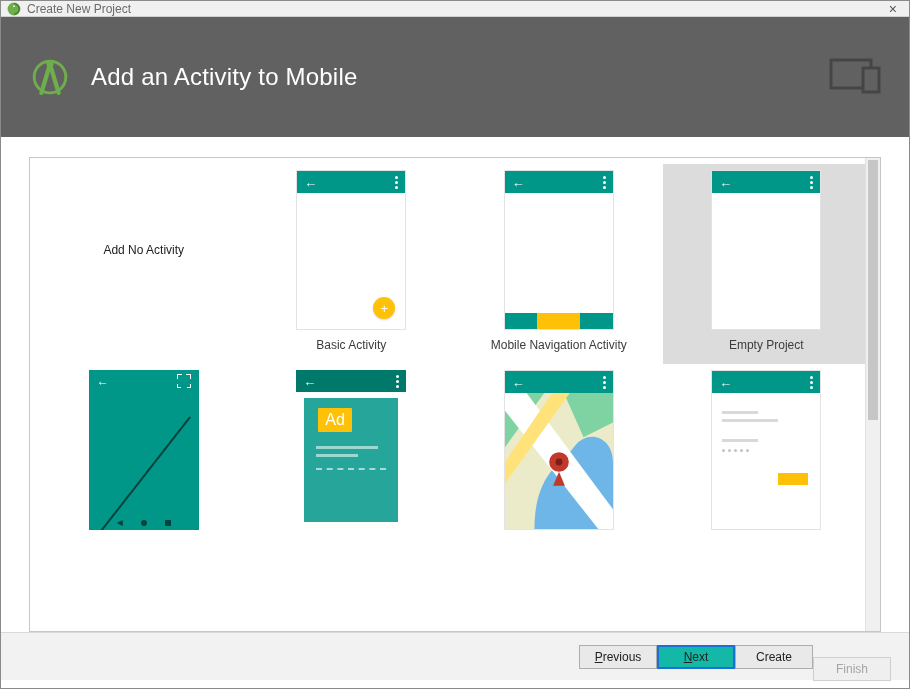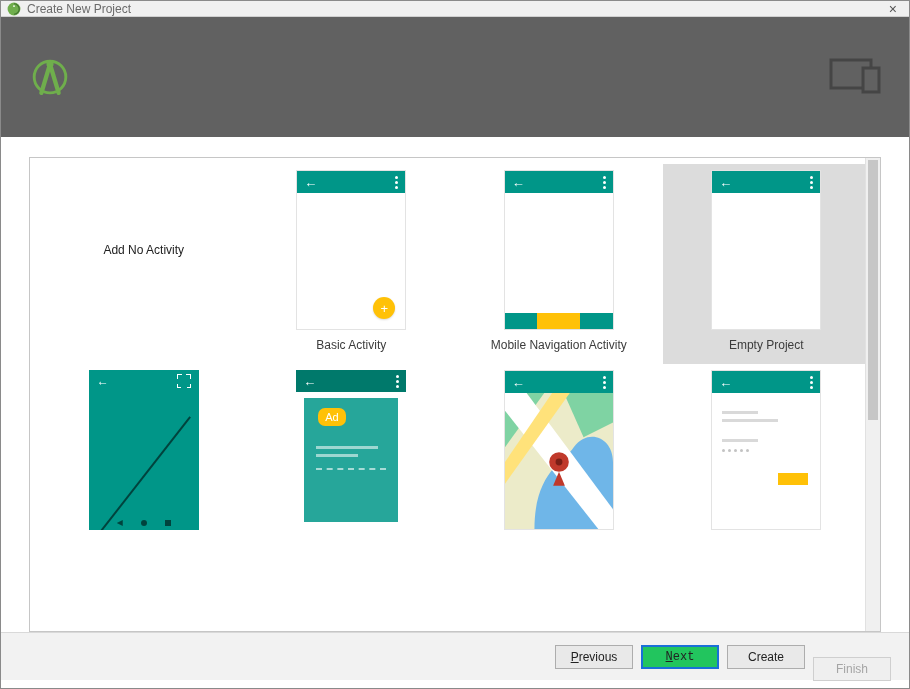--- a/index.html
+++ b/index.html
@@ -178,22 +178,22 @@
   .navdots .d.sq { }
   
   .phone.admob { background:#009688; border:none; }
   .phone.admob .appbar { background:#00796B; }
   .admob .inner {
     position:absolute; left:8px; right:8px; top:6px; bottom:8px;
     background: #26A69A;
   }
   .admob .adtag {
     position:absolute; top:10px; left:14px;
-    background:#ffc107; color:#fff; font-size:11px;
-    padding:3px 7px; border-radius:7px;
+    background:#ffc107; color:#fff; font-size:16px;
+    padding:3px 7px; border-radius:1px;
   }
   .admob .line { position:absolute; left:12px; right:20px; height:3px; background: rgba(255,255,255,.55); }
   .admob .l1 { top:48px; }
   .admob .l2 { top:56px; right:40px; }
   .admob .dash {
     position:absolute; left:12px; right:12px; top:70px;
     border-top: 2px dashed rgba(255,255,255,.6);
   }
   
   .phone.maps .body { overflow:hidden; }
@@ -221,32 +221,31 @@
   .fake-scrollbar .thumb {
     position:absolute; left:2px; right:2px; top:2px;
     height:55%;
     background:#c6c6c6;
   }
   
   .footer {
     height: 48px;
     border-top: 1px solid #d9d9d9;
     display:flex; align-items:center; justify-content:flex-end;
-    padding: 0 18px; gap:8px;
+    padding: 0 18px; 
     background:#f2f2f2;
   }
   .footer button {
     min-width: 78px; height:24px;
     background:#e9e9e9; border:1px solid #adadad;
     font: inherit; color:#222; padding:0 10px;
   }
   .footer button.primary {
     border:2px solid #1a6fd8;
-    background:#22c55e;
-    font-family:Liberation Mono, monospace;
+    background:#14b8a6;
   }
   .footer button:disabled {
     color:#a5a5a5; border-color:#cfcfcf; background:#efefef;margin-top:24px;
   }
   .mnemonic { text-decoration: underline; }
 </style>
 </head>
 <body>
 
 <div class="titlebar">
@@ -263,20 +262,21 @@
 </div>
 
 <div class="header">
   <span class="logo">
     <svg viewBox="0 0 64 64" width="46" height="46">
       <circle cx="32" cy="32" r="22" fill="none" stroke="#6fae4c" stroke-width="4"></circle>
       <path d="M20 54 L32 14 L44 54" fill="none" stroke="#6fae4c" stroke-width="6" stroke-linecap="round" stroke-linejoin="round"></path>
       <circle cx="32" cy="14" r="5" fill="#6fae4c"></circle>
     </svg>
   </span>
+  <h1>Add an Activity to Mobile</h1>
   <span class="spacer"></span>
   <span class="devices-icon">
     <svg width="54" height="40" viewBox="0 0 54 40">
       <rect x="2" y="4" width="40" height="28" fill="none" stroke="#2f2f2f" stroke-width="3"></rect>
       <rect x="34" y="12" width="16" height="24" fill="#616161" stroke="#2f2f2f" stroke-width="3"></rect>
     </svg>
   </span>
 </div>
 
 <div class="content-wrap">

